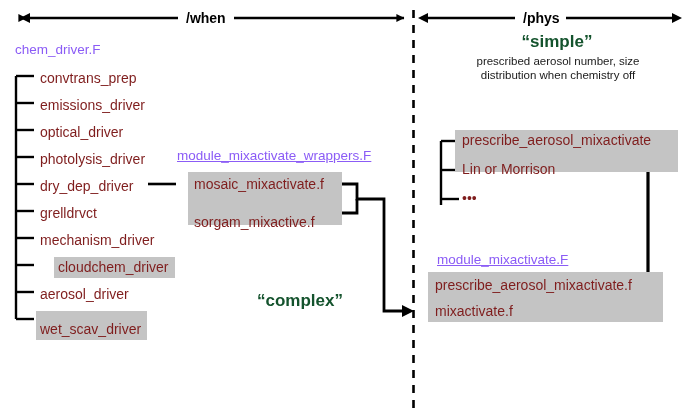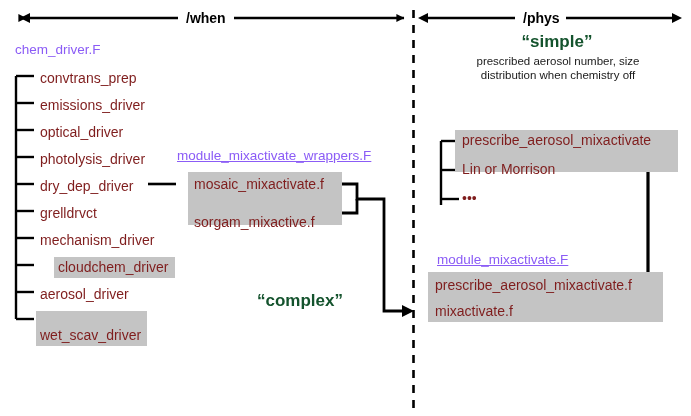--- a/index.html
+++ b/index.html
@@ -112,21 +112,21 @@
   <div class="abs" id="chem-list" style="left:36px;top:68px;">
       <div class="leaf abs" style="left: 0px; top: 0px; padding: 3px 6px 4px 4px;">convtrans_prep</div>
       <div class="leaf abs" style="left: 0px; top: 27px; padding: 3px 6px 4px 4px;">emissions_driver</div>
       <div class="leaf abs" style="left: 0px; top: 54px; padding: 3px 6px 4px 4px;">optical_driver</div>
       <div class="leaf abs" style="left: 0px; top: 81px; padding: 3px 6px 4px 4px;">photolysis_driver</div>
       <div class="leaf abs" style="left: 0px; top: 108px; padding: 3px 6px 4px 4px;">dry_dep_driver</div>
       <div class="leaf abs" style="left: 0px; top: 135px; padding: 3px 6px 4px 4px;">grelldrvct</div>
       <div class="leaf abs" style="left: 0px; top: 162px; padding: 3px 6px 4px 4px;">mechanism_driver</div>
       <div class="leaf abs boxed" style="left: 0px; top: 189px; padding: 3px 6px 4px 4px; margin-left: 18px;">cloudchem_driver</div>
       <div class="leaf abs" style="left: 0px; top: 216px; padding: 3px 6px 4px 4px;">aerosol_driver</div>
-      <div class="leaf abs boxed" style="left: 0px; top: 243px; padding: 17px 6px 4px 4px;">wet_scav_driver</div>
+      <div class="leaf abs boxed" style="left: 0px; top: 243px; padding: 11px 6px 4px 4px;">wet_scav_driver</div>
     </div>
 
   <div class="abs file-blue underline" style="left:177px;top:148px;">module_mixactivate_wrappers.F</div>
 
   <div class="abs boxed" id="wrappers-box" style="left:188px;top:172px;width:154px;height:53px;">
       <div class="leaf abs" style="left: 6px; top: 5px;">mosaic_mixactivate.f</div>
       <div class="leaf abs" style="left: 6px; top: 31px; margin-top: 12px;">sorgam_mixactive.f</div>
     </div>
 
   <div class="abs orange" style="left:240px;top:291px;width:120px;text-align:center;">“complex”</div>

